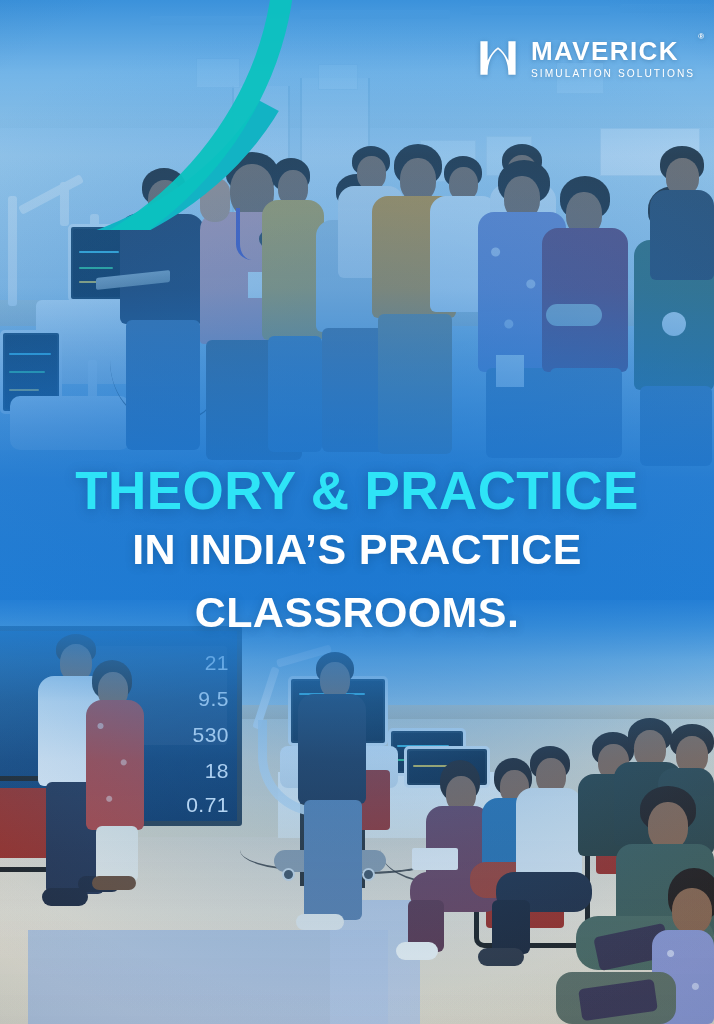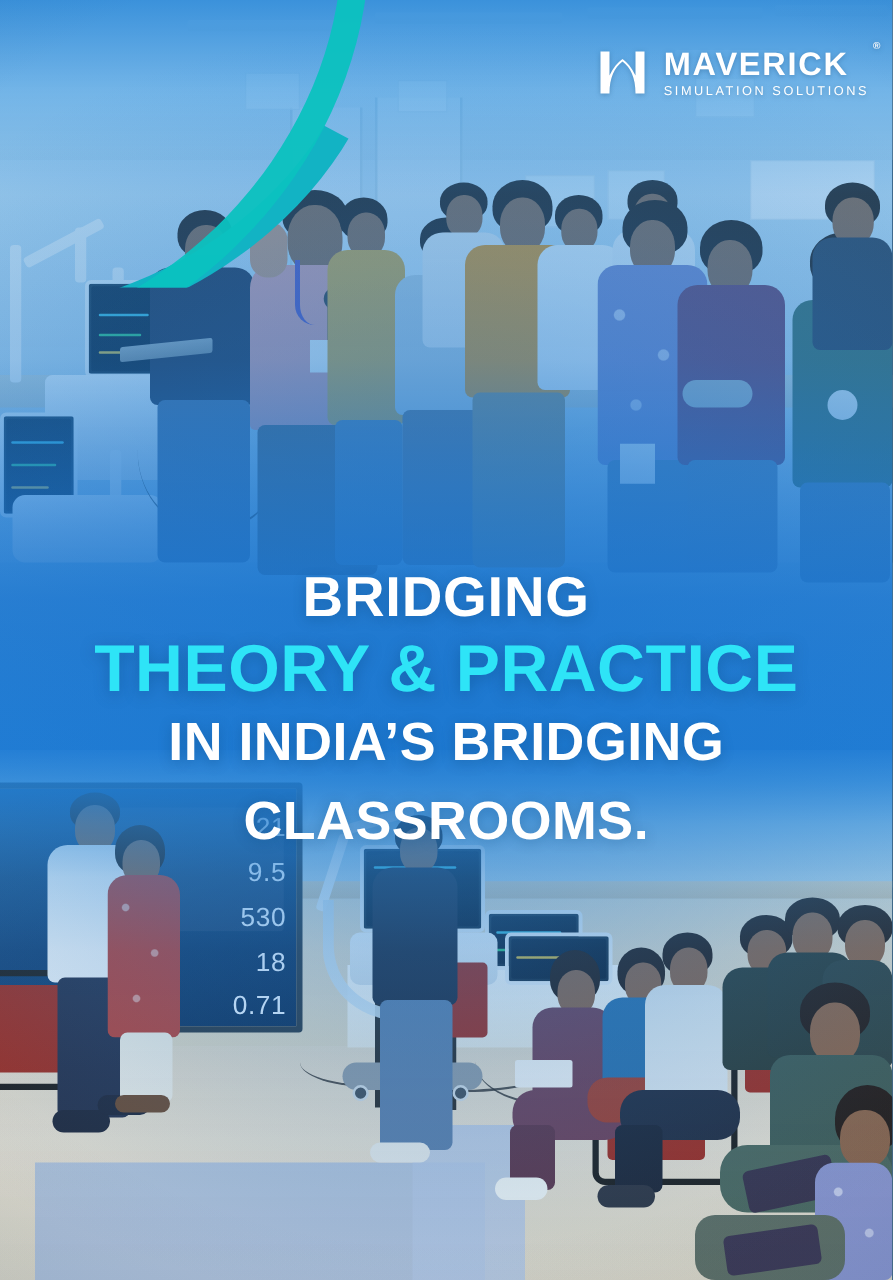--- a/index.html
+++ b/index.html
@@ -581,20 +581,19 @@
       <path d="M6 8 L6 92 L24 92 C24 60 34 40 50 28 C66 40 76 60 76 92 L94 92 L94 8 L76 8 L76 56 C68 40 60 30 50 23 C40 30 32 40 24 56 L24 8 Z" fill="#ffffff"></path>
     </svg>
     <div class="logo-text">
       <div class="logo-name">MAVERICK</div>
       <div class="logo-reg">®</div>
       <div class="logo-sub">SIMULATION SOLUTIONS</div>
     </div>
   </div>
 
   <div class="headline">
-    <div class="hl-line hl-1">BRIDGING</div>
     <div class="hl-line hl-2">THEORY &amp; PRACTICE</div>
-    <div class="hl-line hl-3">IN INDIA’S BRIDGING</div>
+    <div class="hl-line hl-3">IN INDIA’S PRACTICE</div>
     <div class="hl-line hl-4">CLASSROOMS.</div>
   </div>
 
   <div class="vignette"></div>
 </div>
 
 </body></html>

